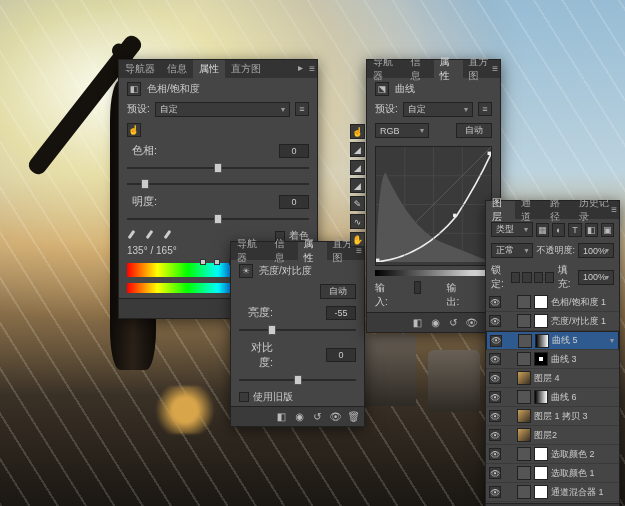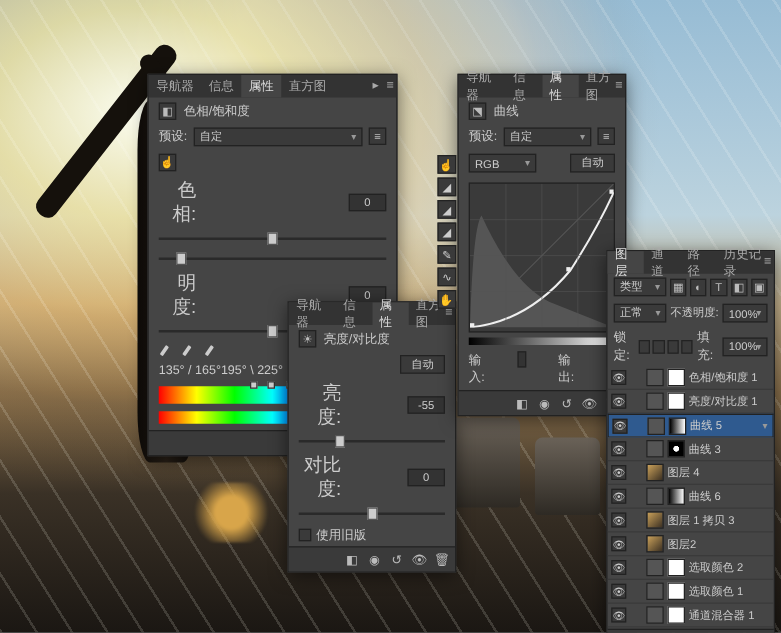--- a/index.html
+++ b/index.html
@@ -29,34 +29,34 @@
 .tabmenu{position:absolute;right:2px;top:3px;color:#aaa;font-size:10px}
 .closex{position:absolute;right:14px;top:2px;color:#aaa;font-size:10px}
 .hdr{display:flex;align-items:center;gap:6px;padding:4px 8px}
 .subh{display:flex;align-items:flex-start;gap:5px;padding:2px 8px 4px}
 .sel{flex:1;height:15px;background:#3a3a3a;border:1px solid #222;position:relative;display:flex;align-items:center;padding:0 4px;font-size:9px;color:#ccc}
 .sel:after{content:"▾";position:absolute;right:4px;color:#999;font-size:8px}
 .iconbtn{width:14px;height:14px;border:1px solid #222;background:#3a3a3a;display:flex;align-items:center;justify-content:center;font-size:9px;color:#bbb}
 .btn{height:15px;padding:0 8px;background:#3a3a3a;border:1px solid #222;display:flex;align-items:center;font-size:9px}
 
 .row{display:flex;align-items:center;gap:6px;padding:2px 8px}
-.lbl{width:30px;text-align:right;font-size:15px;color:#ccc}
+.lbl{width:30px;text-align:right;font-size:11px;color:#ccc}
 .slider{flex:1;height:12px;position:relative}
 .track{position:absolute;left:0;right:0;top:5px;height:2px;background:#2a2a2a}
 .thumb{position:absolute;top:1px;width:8px;height:10px;background:#ccc;border:1px solid #555;transform:translateX(-50%)}
 .num{width:30px;height:14px;background:#333;border:1px solid #222;text-align:center;font-size:9px;line-height:12px}
 .spectrum{height:10px;margin:2px 8px 5px;background:linear-gradient(90deg,red,#ff0,#0f0,#0ff,#00f,#f0f,red)}
 .eyedrops{display:flex;gap:4px;align-items:center;padding:2px 8px;font-size:9px}
 .ed{width:14px;height:14px;position:relative}
 .ed:before{content:"";position:absolute;left:3px;top:1px;width:3px;height:9px;background:#ccc;transform:rotate(35deg);border-radius:1px}
 .ckline{display:flex;align-items:center;gap:4px;padding:2px 8px;font-size:9px}
 .ck{width:10px;height:10px;border:1px solid #222;background:#3a3a3a}
 .spec2{height:14px;margin:3px 8px 6px;position:relative;background:linear-gradient(90deg,red,#ff0,#0f0,#0ff,#00f,#f0f,red)}
 .spec2 .mk{position:absolute;top:-4px;width:6px;height:6px;background:#ccc;border:1px solid #333}
-.angles{display:flex;padding:0 8px 4px;font-size:9px;color:#bbb}
+.angles{display:flex;justify-content:space-between;padding:0 8px 4px;font-size:9px;color:#bbb}
 
 .curvewrap{position:relative;margin:4px 8px;height:120px;background:#3a3a3a;border:1px solid #222}
 .curvewrap svg{position:absolute;inset:0}
 .crow{display:flex;gap:26px;padding:3px 8px;font-size:9px}
 .cnum{width:30px;height:13px;background:#333;border:1px solid #222}
 .sidetools{position:absolute;left:-17px;top:64px;display:flex;flex-direction:column;gap:3px}
 .sidetools div{width:15px;height:15px;background:#3a3a3a;border:1px solid #222;display:flex;align-items:center;justify-content:center;font-size:9px}
 
 
 .layers{right:5px;top:200px;width:135px}

